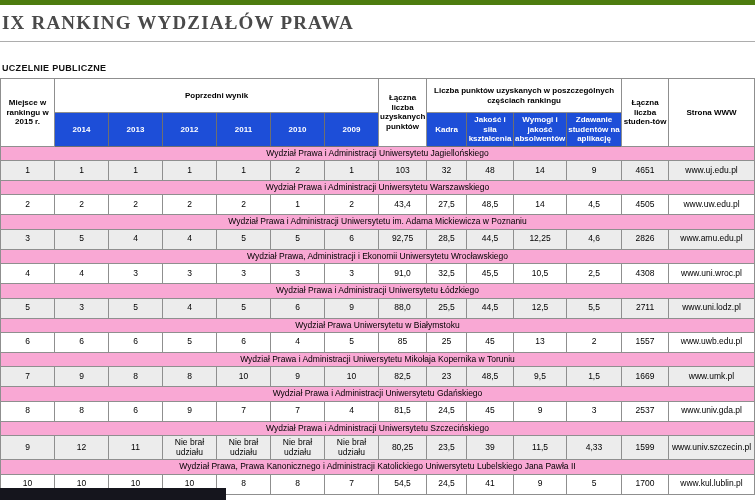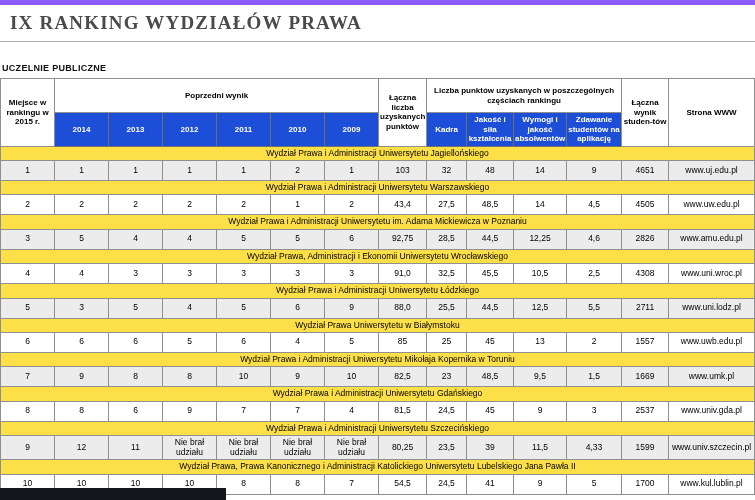--- a/index.html
+++ b/index.html
@@ -1,33 +1,33 @@
 <!DOCTYPE html>
 <html><head>
 <meta charset="utf-8">
 <style>
   * { margin:0; padding:0; box-sizing:border-box; }
   html, body {
     width:755px; height:500px; overflow:hidden; position:relative;
     background:#ffffff; font-family:"Liberation Sans", sans-serif; color:#000;
   }
-  .masthead { border-top:5px solid #8b5cf6; border-bottom:1px solid #adadad; padding:7px 0 7px 10px; }
+  .masthead { border-top:5px solid #4d7c0f; border-bottom:1px solid #adadad; padding:7px 0 7px 2px; }
   .title {
     font-family:"Liberation Serif", serif; font-size:19px; letter-spacing:1.2px;
     color:#4a4a4a; font-weight:700;
   }
   .section-label { margin:21px 0 5px 2px; font-size:9px; font-weight:700; letter-spacing:0.3px; color:#111; }
 
   table.ranking { width:755px; border-collapse:collapse; table-layout:fixed; border:1px solid #6f6f6f; }
   .ranking th, .ranking td { border:1px solid #8f8f8f; text-align:center; vertical-align:middle; overflow:hidden; }
   .ranking thead th { font-size:8px; line-height:1.2; font-weight:700; padding:2px 1px; background:#fff; color:#000; }
   .ranking thead tr.top th { height:34px; }
   .ranking thead tr.sub th { background:#1d4ed8; color:#fff; height:30px; border-color:#6f6f6f; }
 
-  td.faculty-name { background:#fde047; font-size:8.5px; line-height:1.1; padding:2px; height:14px; }
+  td.faculty-name { background:#f9a8d4; font-size:8.5px; line-height:1.1; padding:2px; height:14px; }
   tr.data-row td { font-size:8.5px; line-height:1.15; padding:2px 1px; height:20px; background:#fff; }
   tr.data-row.odd td { background:#ececec; }
   td.cell-www { word-wrap:break-word; }
 
   .bottom-bar { position:absolute; left:0; bottom:0; width:226px; height:12px; background:#15151d; }
 </style>
 </head>
 <body>
 
 <header class="masthead">
@@ -52,21 +52,21 @@
       <col style="width:55px">
     <col style="width:47px">
     <col>
   </colgroup>
   <thead>
     <tr class="top">
       <th rowspan="2">Miejsce w rankingu w 2015 r.</th>
       <th colspan="6">Poprzedni wynik</th>
       <th rowspan="2">Łączna liczba uzyskanych punktów</th>
       <th colspan="4">Liczba punktów uzyskanych w poszczególnych częściach rankingu</th>
-      <th rowspan="2">Łączna wynik studen-tów</th>
+      <th rowspan="2">Łączna liczba studen-tów</th>
       <th rowspan="2">Strona WWW</th>
     </tr>
     <tr class="sub">
       <th>2014</th>
       <th>2013</th>
       <th>2012</th>
       <th>2011</th>
       <th>2010</th>
       <th>2009</th>
       <th>Kadra</th>

